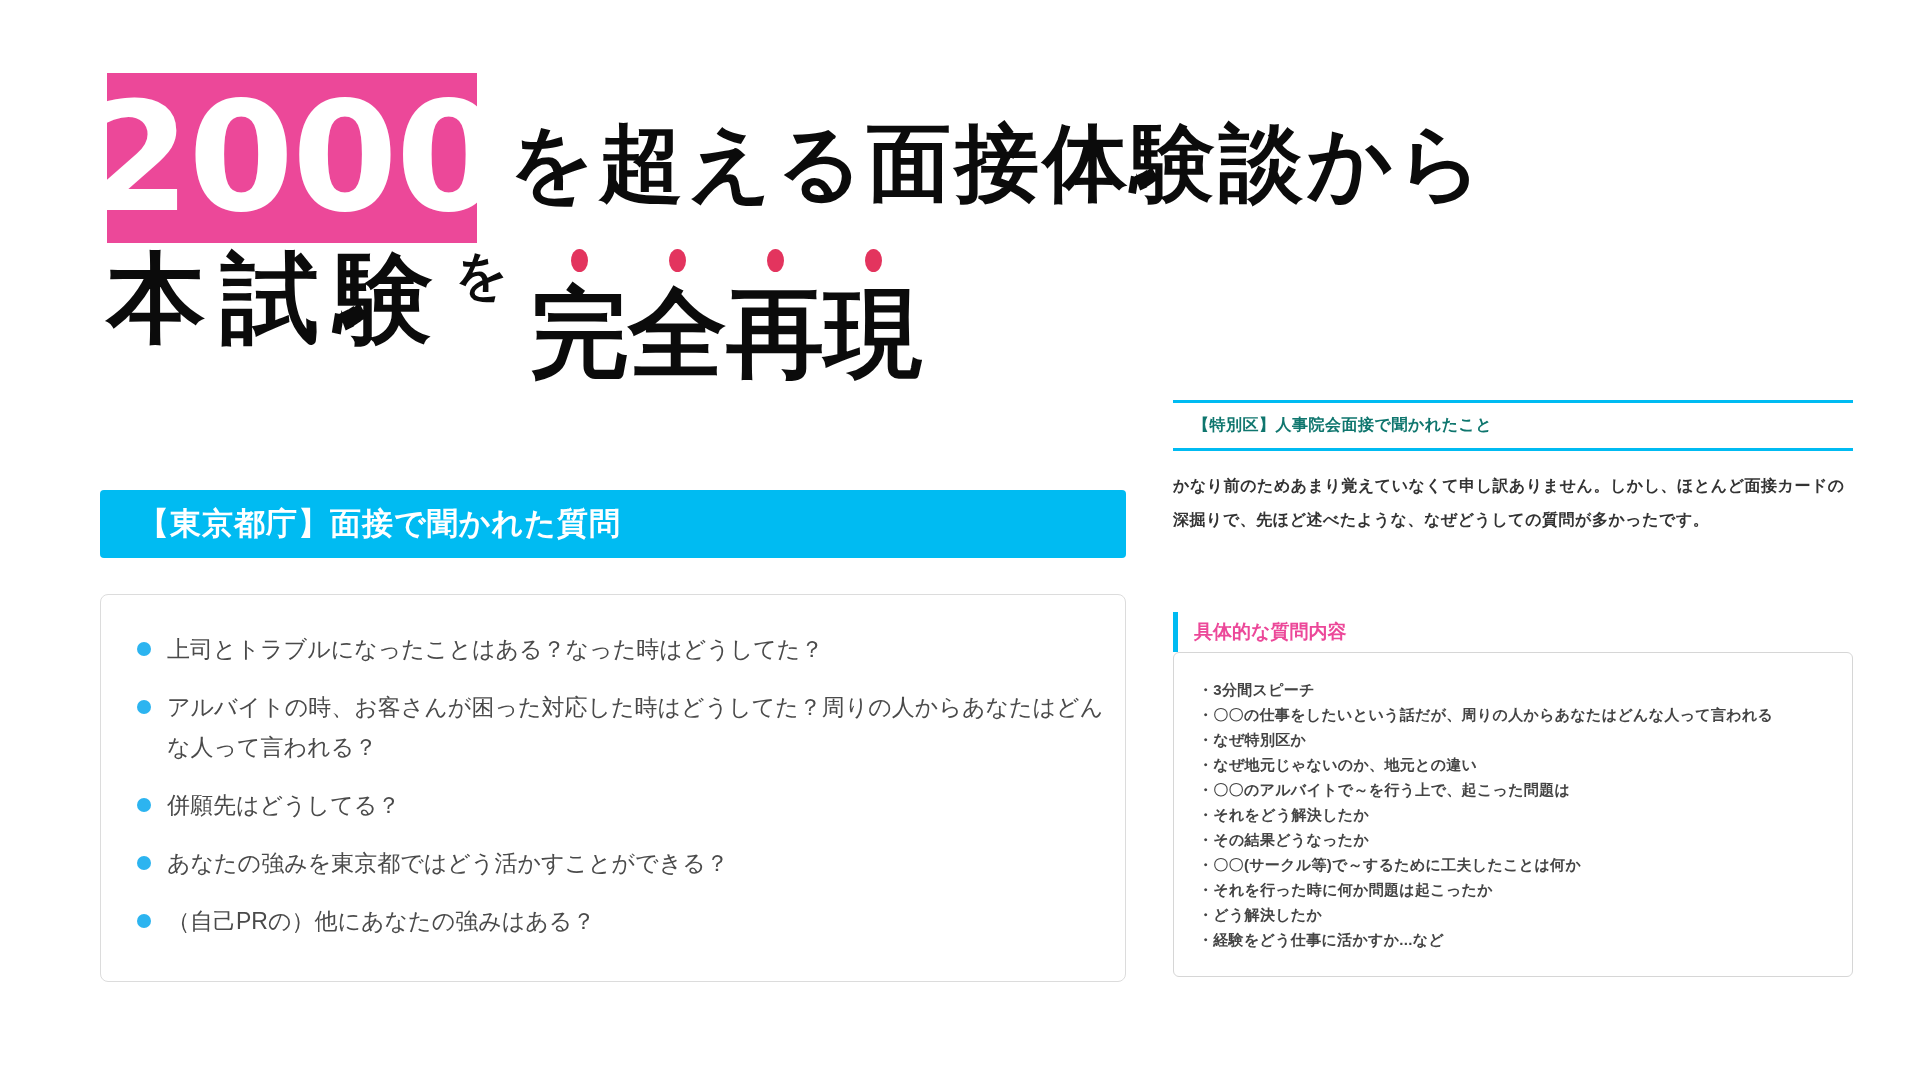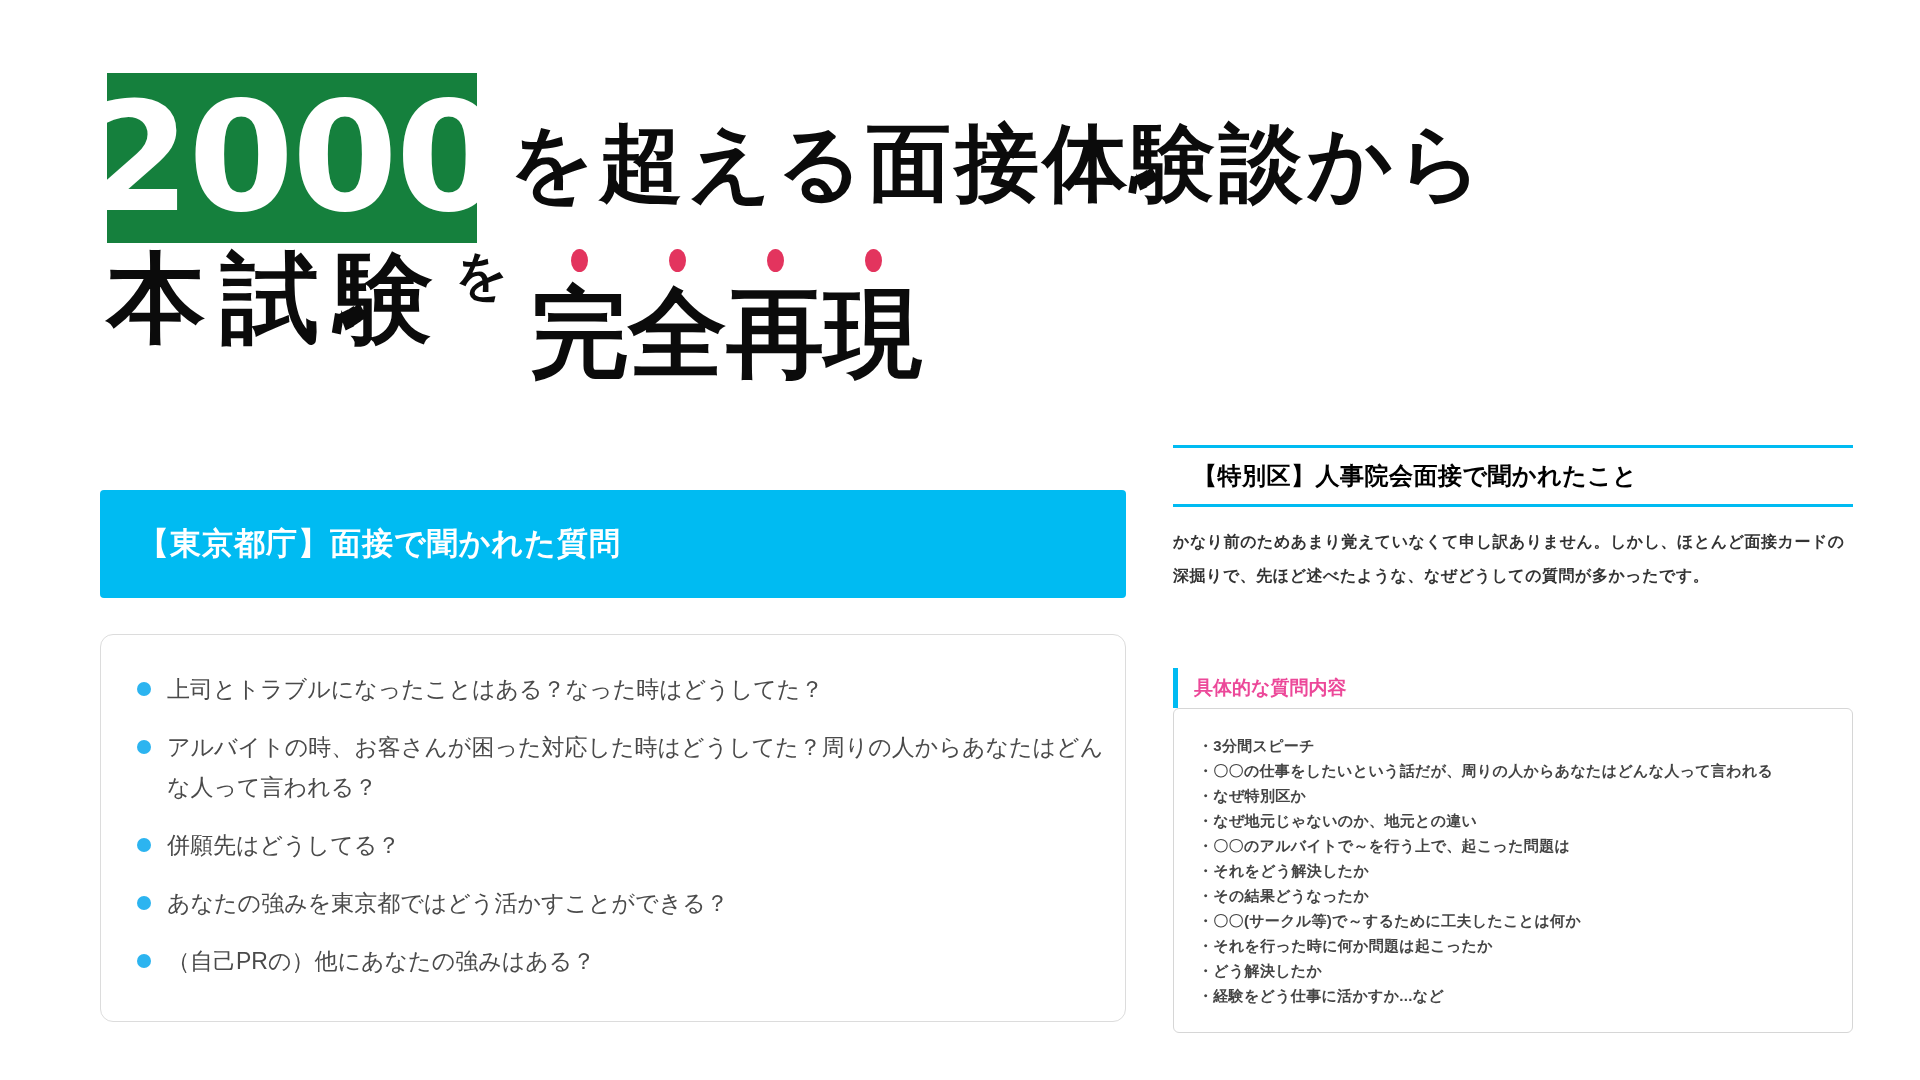--- a/index.html
+++ b/index.html
@@ -9,21 +9,21 @@
     -webkit-font-smoothing:antialiased;
   }
   .page{position:absolute;inset:0;background:#ffffff;}
 
   
   .headline-row1{
     position:absolute;left:107px;top:73px;
     display:flex;align-items:center;
   }
   .badge-2000{
-    width:370px;height:170px;background:#15803d;color:#ffffff;
+    width:370px;height:170px;background:#ec4899;color:#ffffff;
     display:flex;align-items:center;justify-content:center;
     font-size:152px;font-weight:800;letter-spacing:-2px;line-height:1;
     font-family:"DejaVu Sans","Liberation Sans",sans-serif;
   }
   .headline-line1{
     margin:10px 0 0 32px;
     font-size:84px;font-weight:900;color:#0b0b0b;letter-spacing:4px;
     line-height:1;white-space:nowrap;
   }
   .headline-row2{
@@ -42,48 +42,48 @@
   .em-char{display:flex;flex-direction:column;align-items:center;width:98px;}
   .em-dot{
     width:17px;height:23px;border-radius:50%;
     background:#E3345E;margin-bottom:12px;
   }
   .em-glyph{font-size:98px;font-weight:900;color:#0b0b0b;line-height:1;}
 
   
   .left-panel{position:absolute;left:100px;top:490px;width:1026px;}
   .left-header{
-    height:108px;background:#00BBF2;border-radius:4px;
+    height:68px;background:#00BBF2;border-radius:4px;
     display:flex;align-items:center;padding-left:38px;box-sizing:border-box;
   }
   .left-header-text{
     color:#ffffff;font-size:31px;font-weight:800;letter-spacing:1px;
   }
   .left-box{
-    margin-top:36px;background:#ffffff;border:1px solid #dcdcdc;border-radius:13px;
+    margin-top:36px;background:#ffffff;border:1px solid #dcdcdc;border-radius:8px;
     padding:34px 20px 40px 36px;box-sizing:border-box;
   }
   .left-list{list-style:none;margin:0;padding:0;}
   .left-item{
     position:relative;padding-left:30px;
     font-size:23px;line-height:40px;color:#4a4a4a;font-weight:500;
     margin-bottom:18px;
   }
   .left-item:last-child{margin-bottom:0;}
   .left-bullet{
     position:absolute;left:0;top:13px;width:14px;height:14px;border-radius:50%;
     background:#2CB4F0;
   }
 
   
   .right-panel{position:absolute;left:1173px;top:400px;width:680px;}
   .rp-title{
     border-top:3px solid #00BBF2;border-bottom:3px solid #00BBF2;
     padding:12px 0 12px 20px;
-    font-size:24px;font-weight:800;color:#000000;letter-spacing:.5px;margin-top:45px;
+    font-size:16px;font-weight:800;color:#0f766e;letter-spacing:.5px;
   }
   .rp-paragraph{
     margin:18px 0 0 0;
     font-size:16px;font-weight:700;color:#333333;line-height:2.15;
     letter-spacing:.5px;
   }
   .rp-section{
     margin-top:74px;display:flex;align-items:center;
   }
   .rp-section-bar{

